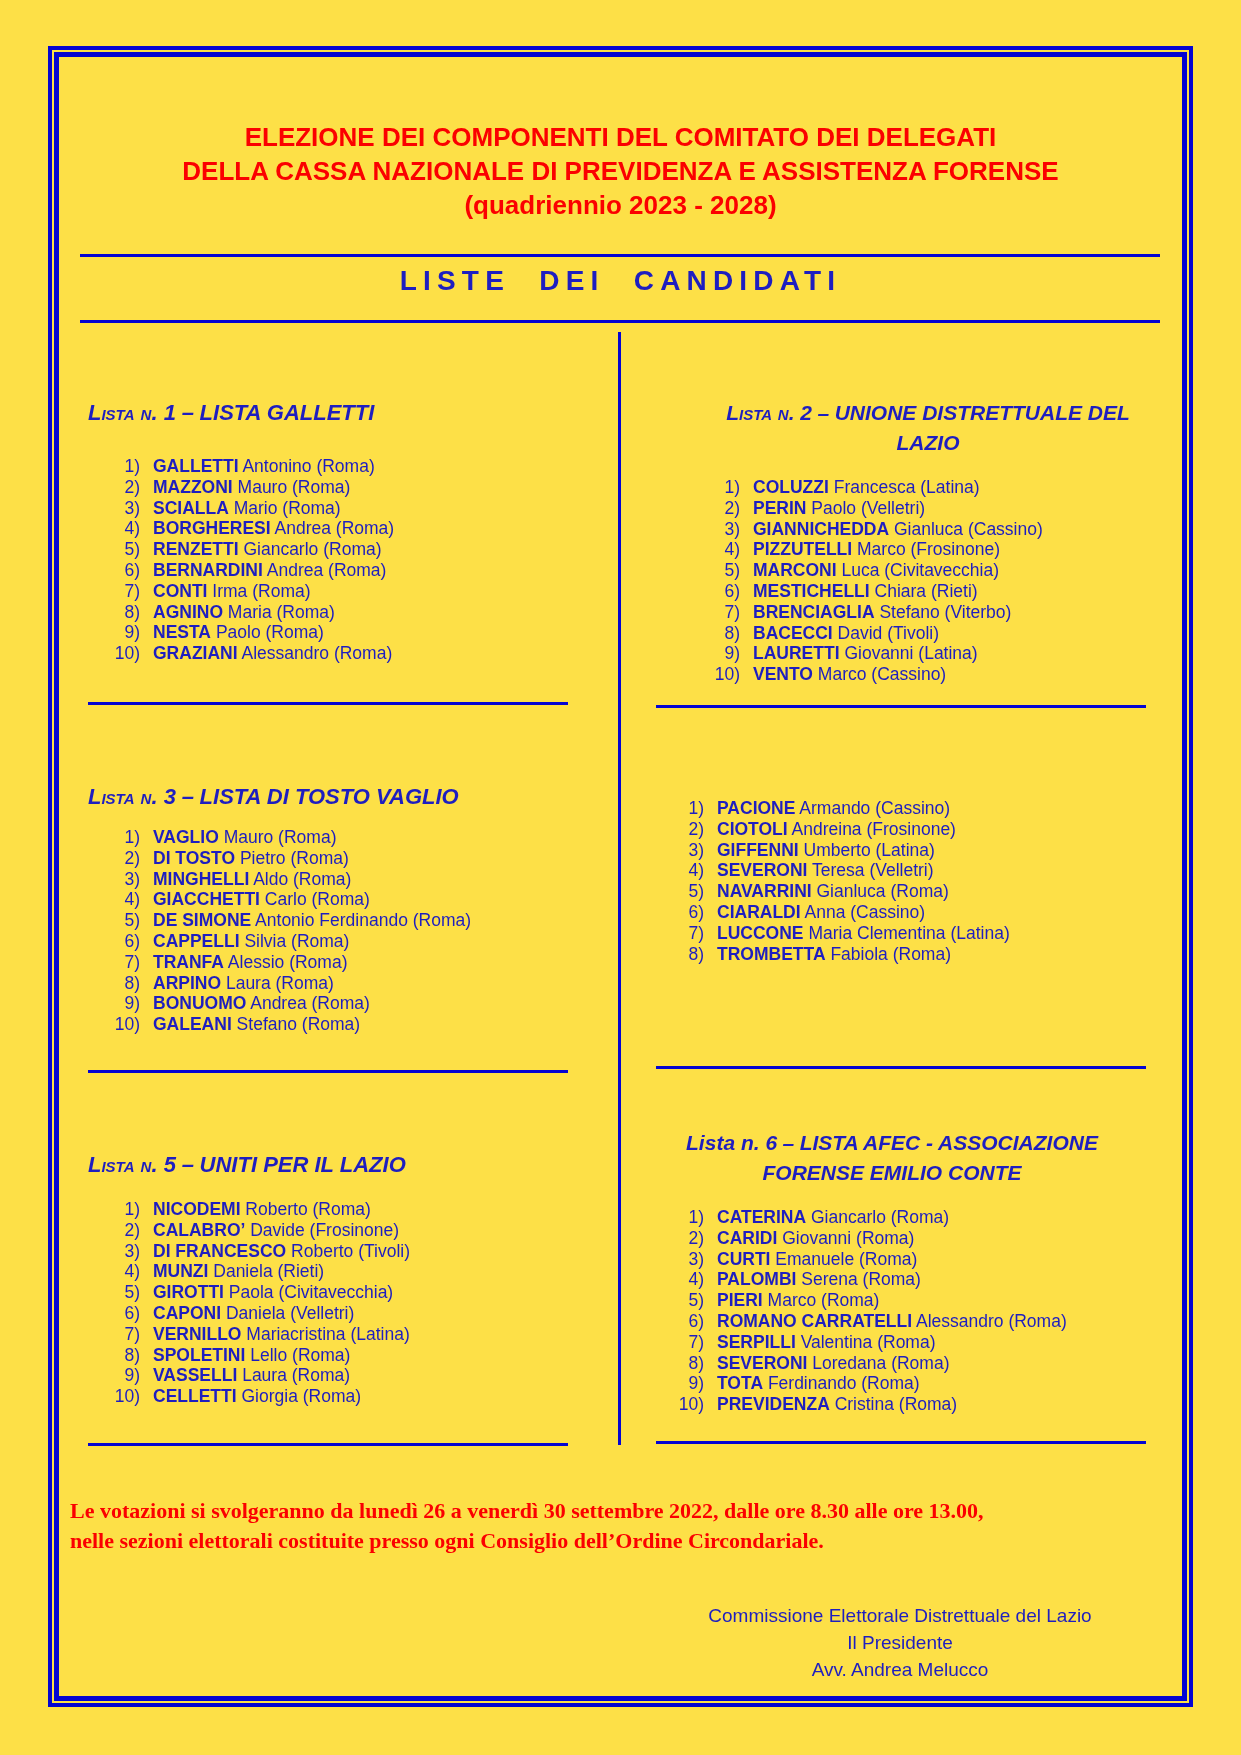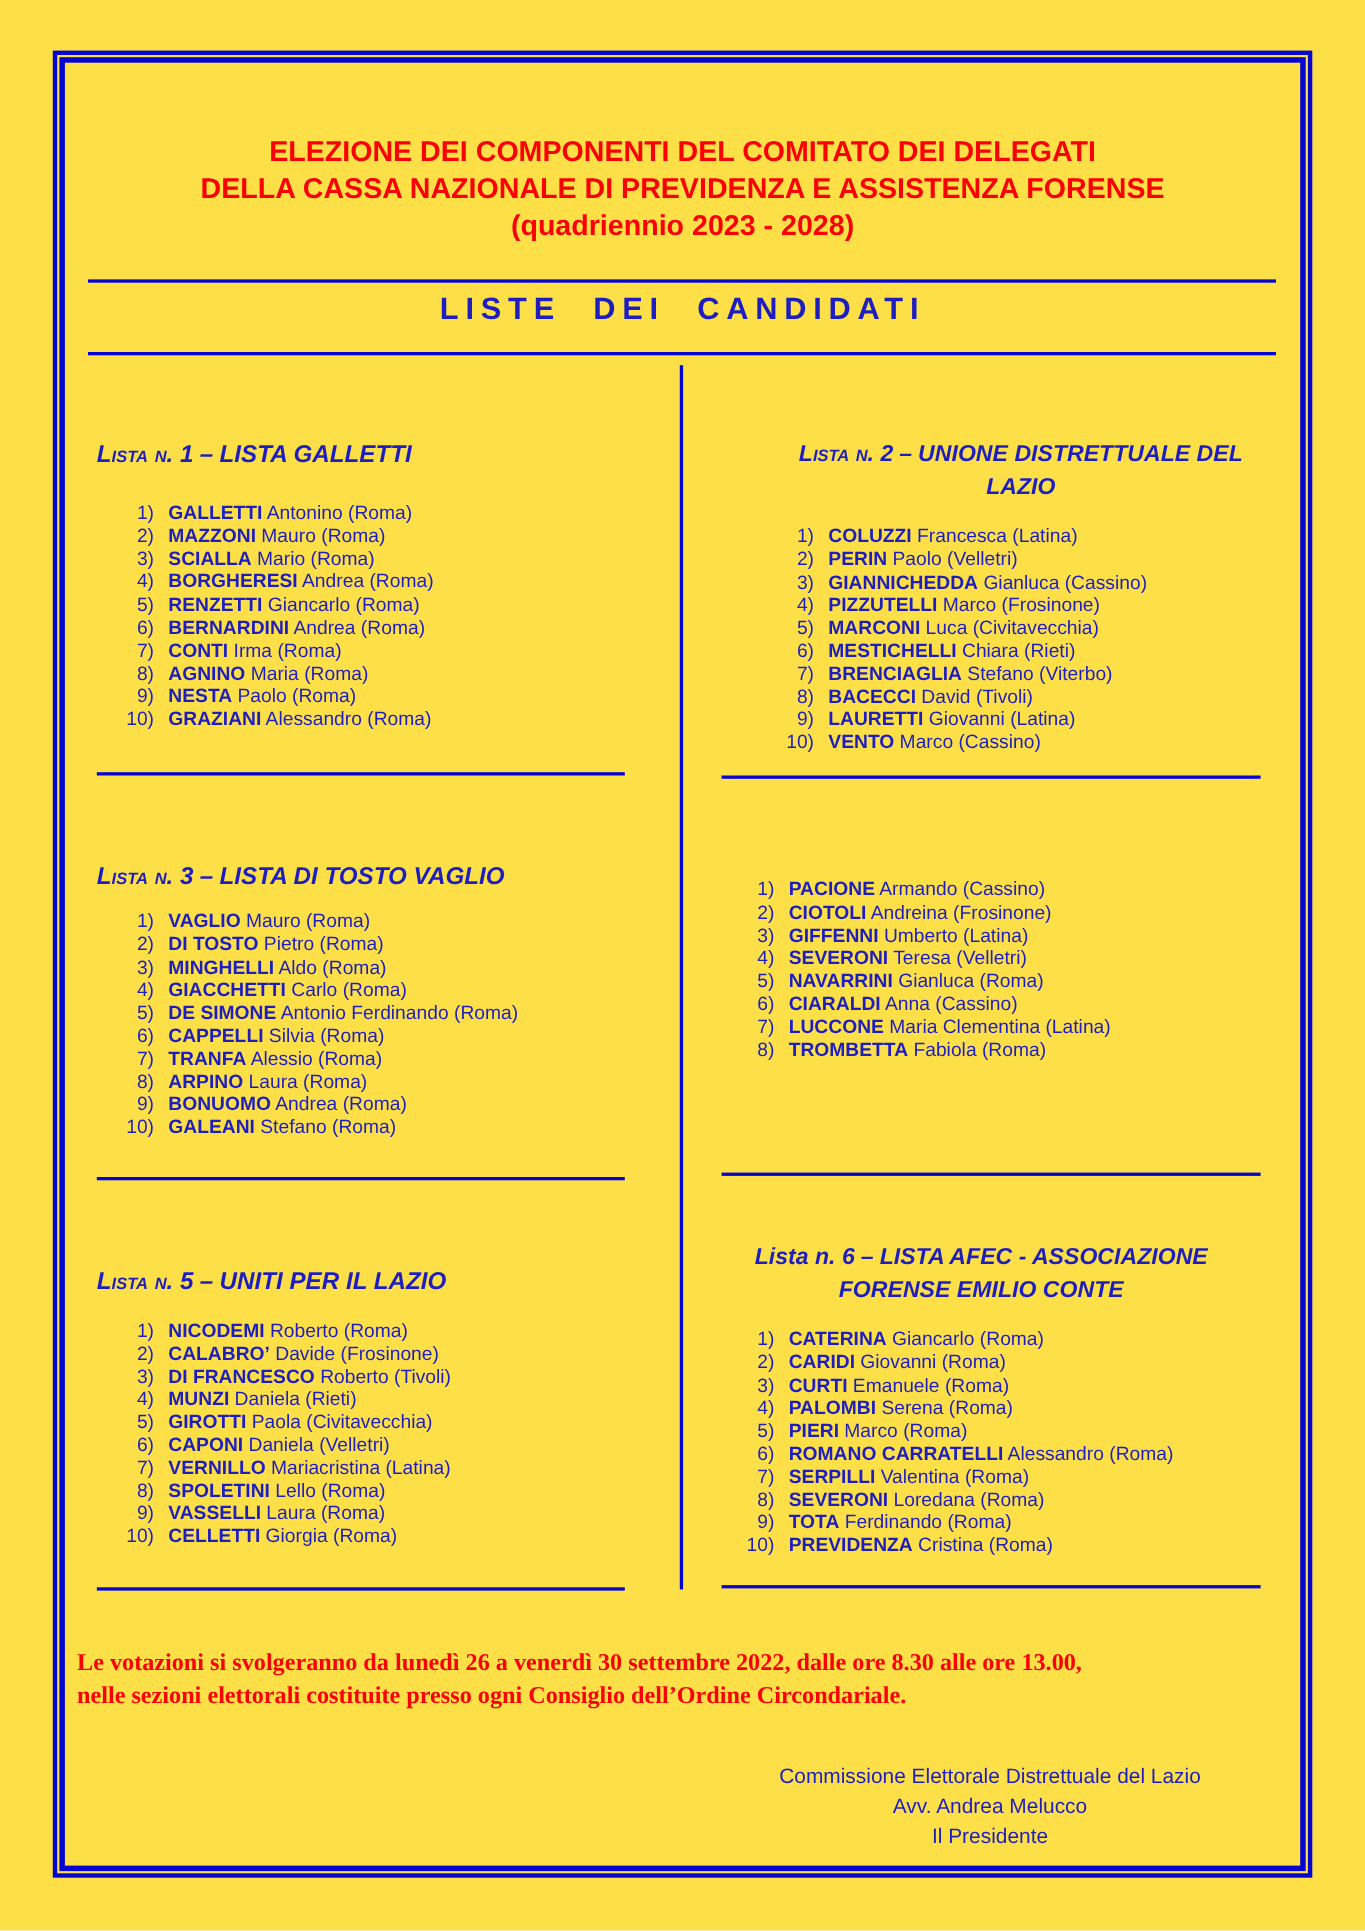--- a/index.html
+++ b/index.html
@@ -399,17 +399,17 @@
   <div class="hrule" id="rule-s4"></div>
   <div class="hrule" id="rule-s5"></div>
 
   <div class="notice">
     <div>Le votazioni si svolgeranno da lunedì 26 a venerdì 30 settembre 2022, dalle ore 8.30 alle ore 13.00,</div>
     <div>nelle sezioni elettorali costituite presso ogni Consiglio dell’Ordine Circondariale.</div>
   </div>
 
   <div class="signature">
     <div>Commissione Elettorale Distrettuale del Lazio</div>
+    <div>Il Presidente</div>
     <div>Avv. Andrea Melucco</div>
-    <div>Il Presidente</div>
   </div>
 
 </div>
 
 </body></html>

